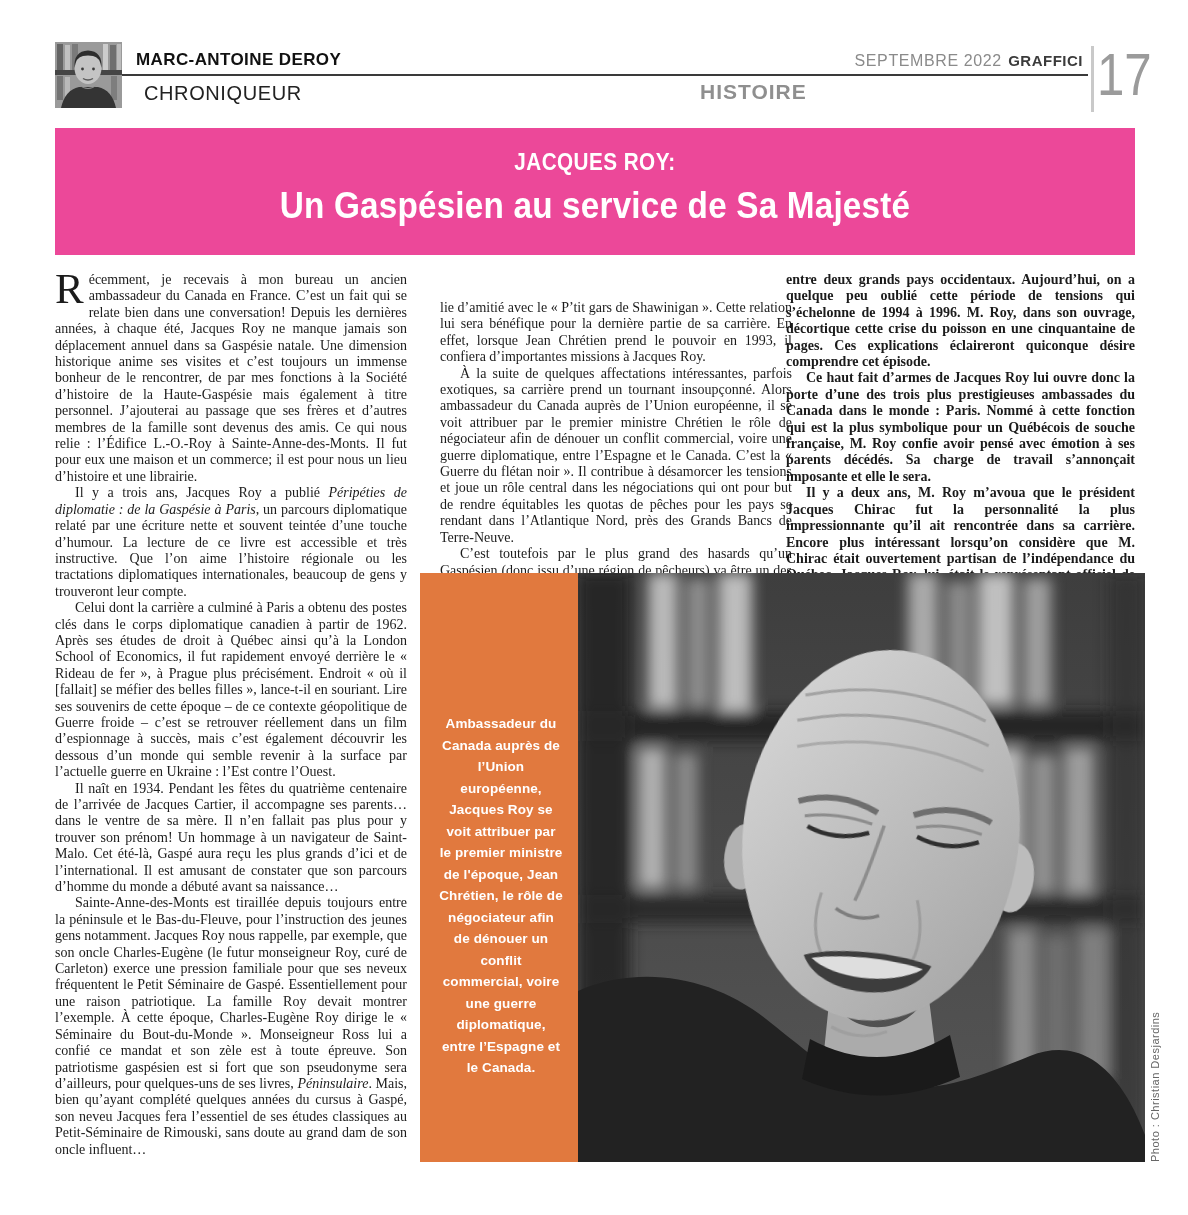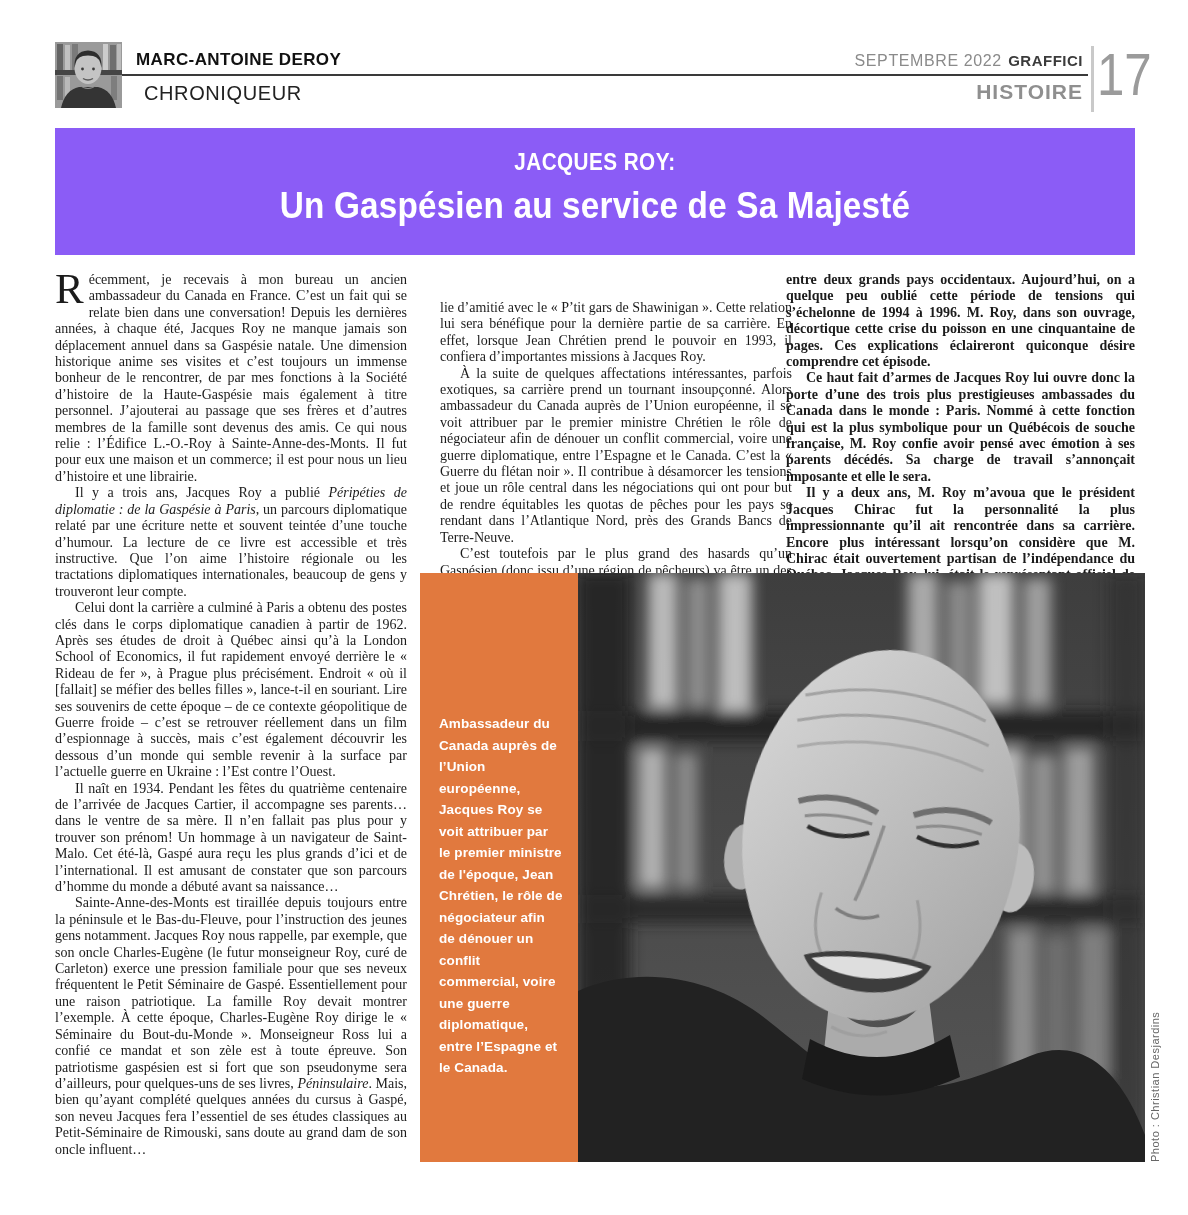--- a/index.html
+++ b/index.html
@@ -20,34 +20,34 @@
     letter-spacing:.6px;color:#222;
   }
   .header-line{position:absolute;left:122px;top:74px;width:966px;height:2px;background:#3a3a3a;}
   .issue-row{
     position:absolute;left:700px;top:52px;width:383px;text-align:right;
     font-family:"Liberation Sans",sans-serif;
   }
   .issue-date{font-size:16px;color:#8a8a8a;letter-spacing:.6px;}
   .brand{font-size:15px;font-weight:bold;color:#3b3b3b;letter-spacing:.5px;margin-left:2px;}
   .section-name{
-    position:absolute;left:700px;top:80px;width:383px;text-align:right;
+    position:absolute;left:700px;top:80px;width:383px;text-align:left;
     font-family:"Liberation Sans",sans-serif;font-weight:bold;font-size:21px;
     color:#8f8f8f;letter-spacing:1px;
   }
   .header-bar{position:absolute;left:1091px;top:46px;width:3px;height:66px;background:#c9c9c9;}
   .page-number{
     position:absolute;left:1097px;top:42px;width:44px;
     font-family:"Liberation Sans",sans-serif;font-size:60px;line-height:66px;
     color:#9b9b9b;transform:scaleX(.82);transform-origin:left center;
   }
   
   .banner{
     position:absolute;left:55px;top:128px;width:1080px;height:127px;
-    background:#8b5cf6;color:#fff;text-align:center;
+    background:#ec4899;color:#fff;text-align:center;
     font-family:"Liberation Sans",sans-serif;
   }
   .banner-kicker{
     margin-top:21px;font-size:23px;font-weight:bold;letter-spacing:.5px;
     transform:scaleX(.9);
   }
   .banner-title{
     margin-top:9px;font-size:37px;font-weight:bold;letter-spacing:.2px;
     transform:scaleX(.9);
   }
@@ -60,21 +60,21 @@
     margin:0;text-align:justify;
     font-family:"Liberation Serif",serif;font-size:14px;line-height:16.4px;color:#1b1b1b;
   }
   .para.indent{text-indent:20px;}
   .italic{font-style:italic;}
   .dropcap{
     float:left;font-size:43px;line-height:32px;padding:1px 5px 0 0;color:#1b1b1b;
   }
   
   .caption-box{
-    position:absolute;left:420px;top:573px;width:158px;height:589px;background:#E1793E;
+    position:absolute;left:420px;top:573px;width:158px;height:589px;background:#E1793E;text-align:center;
   }
   .caption-text{
     padding:140px 15px 0 19px;color:#fff;
     font-family:"Liberation Sans",sans-serif;font-weight:bold;
     font-size:13.5px;line-height:21.5px;letter-spacing:.1px;
   }
   .photo{position:absolute;left:578px;top:573px;width:567px;height:589px;}
   .photo svg{display:block;}
   .photo-credit{
     position:absolute;left:1149px;top:1162px;

